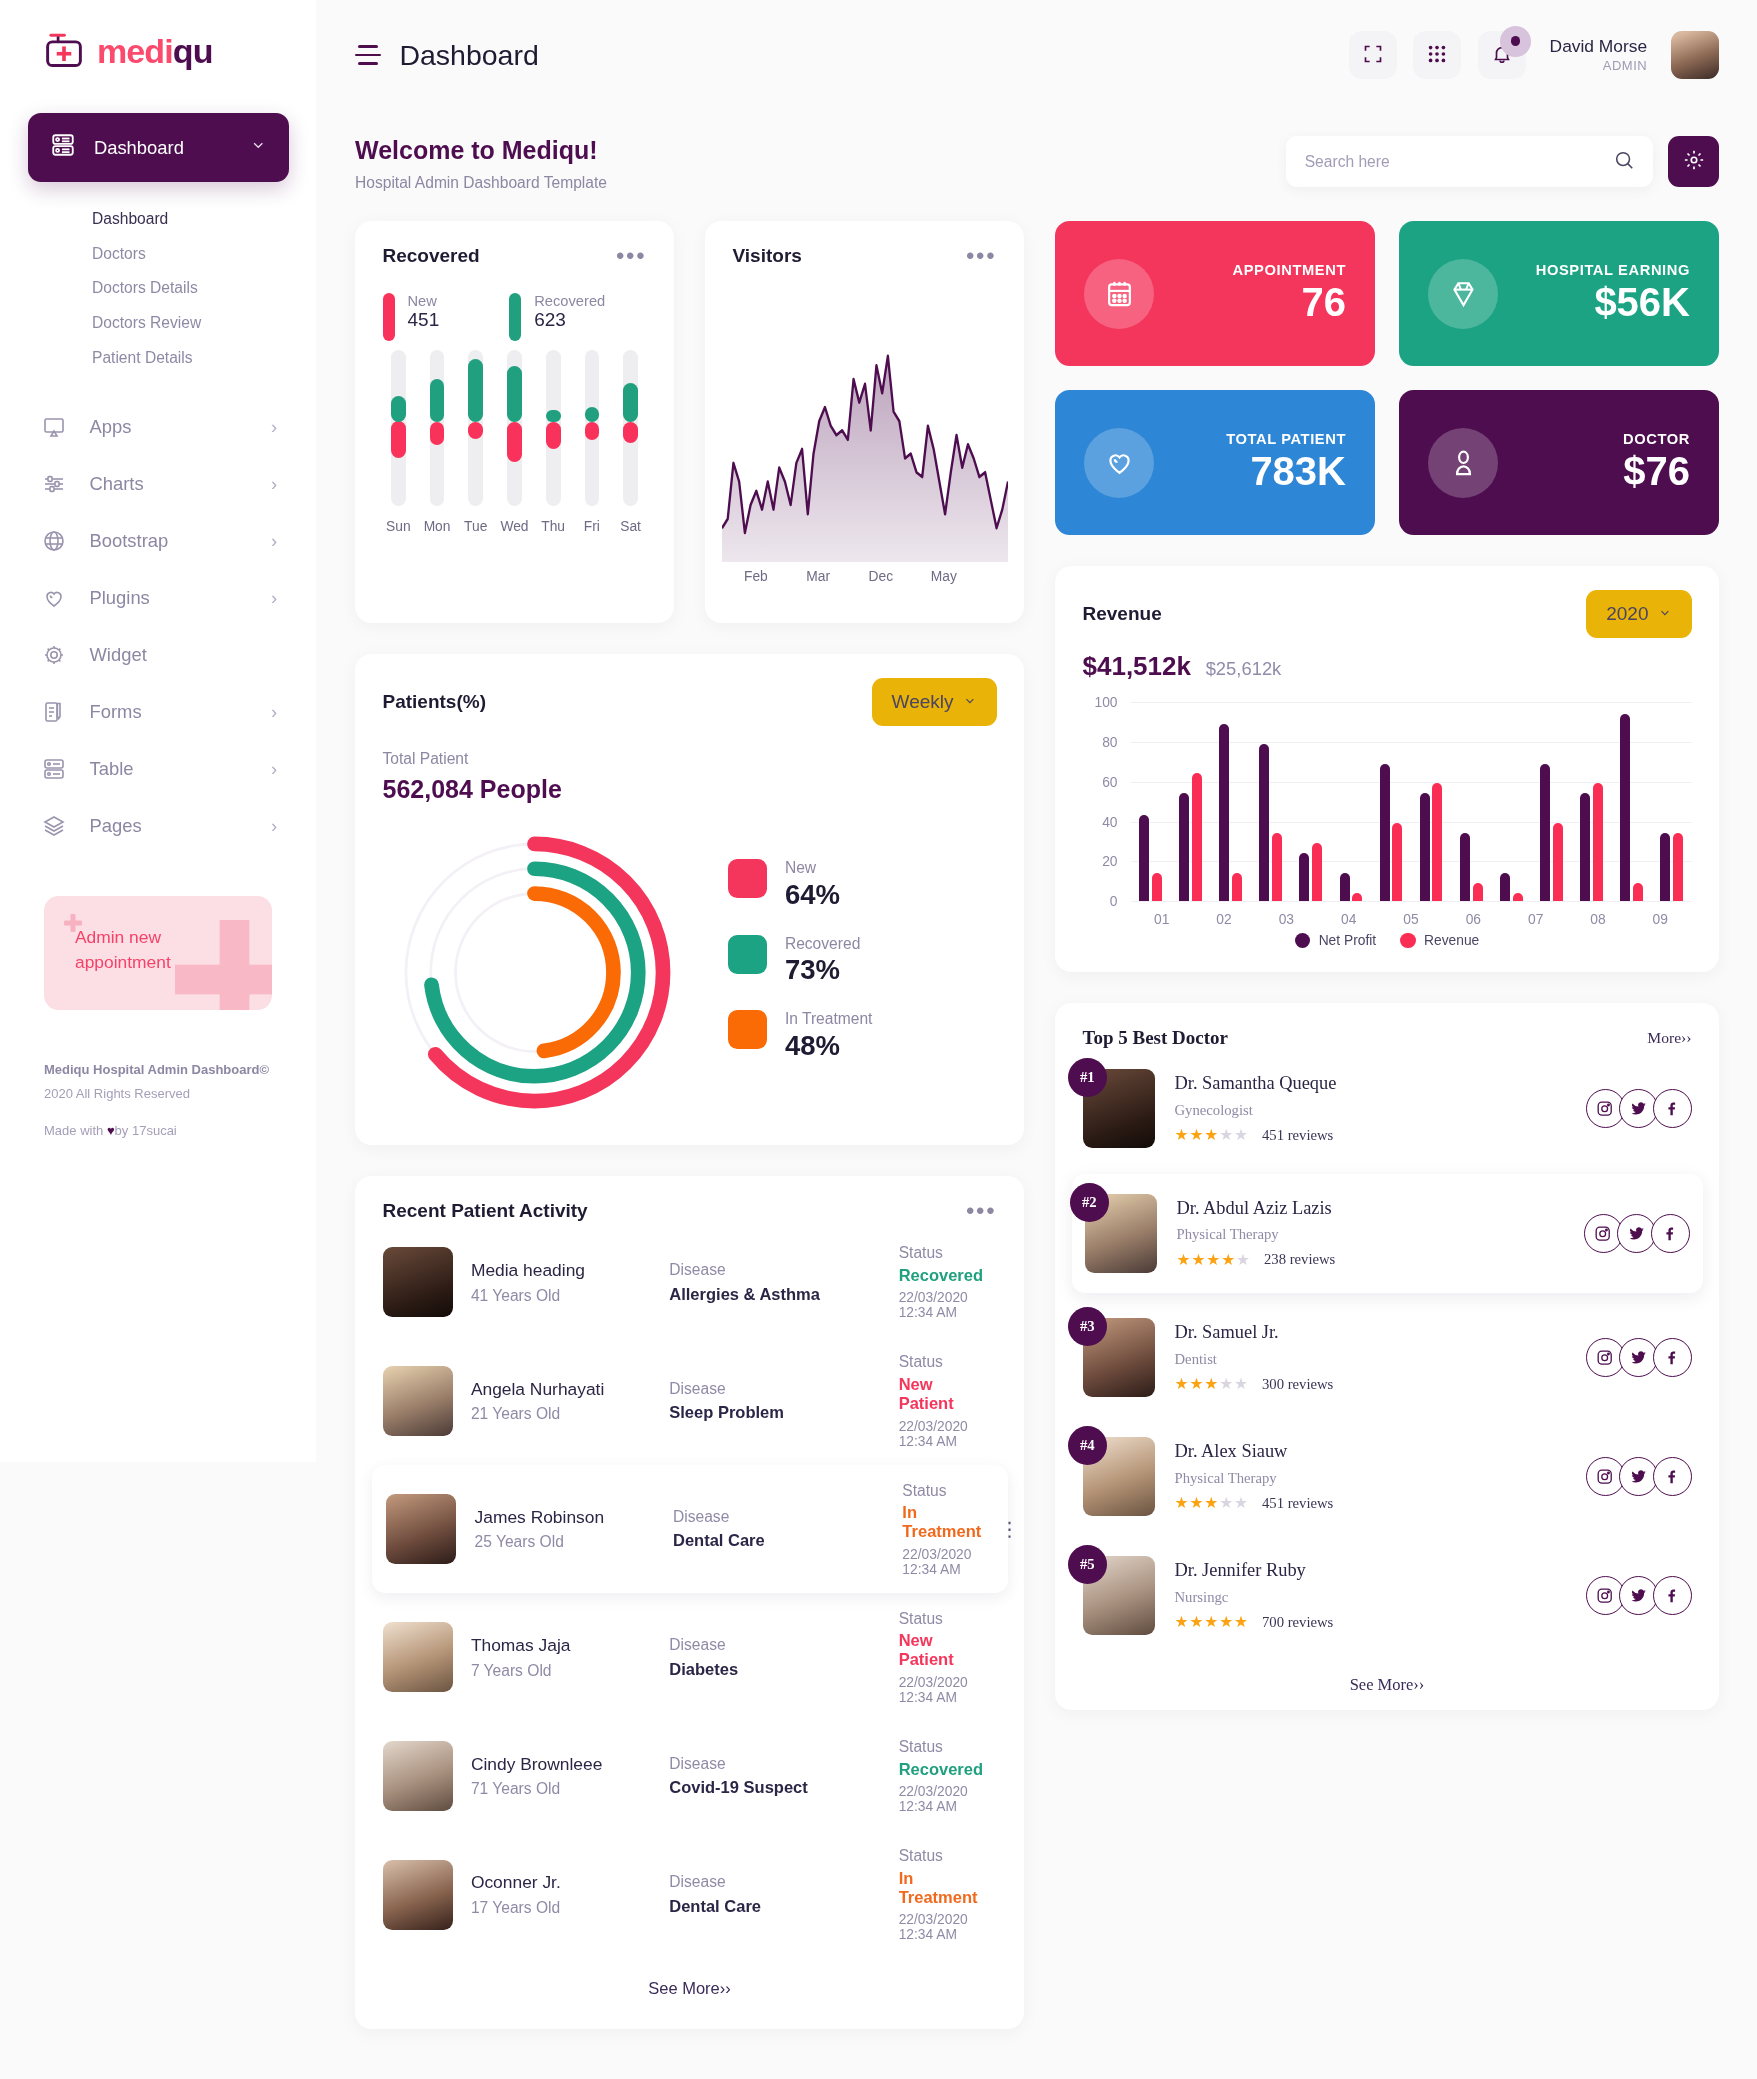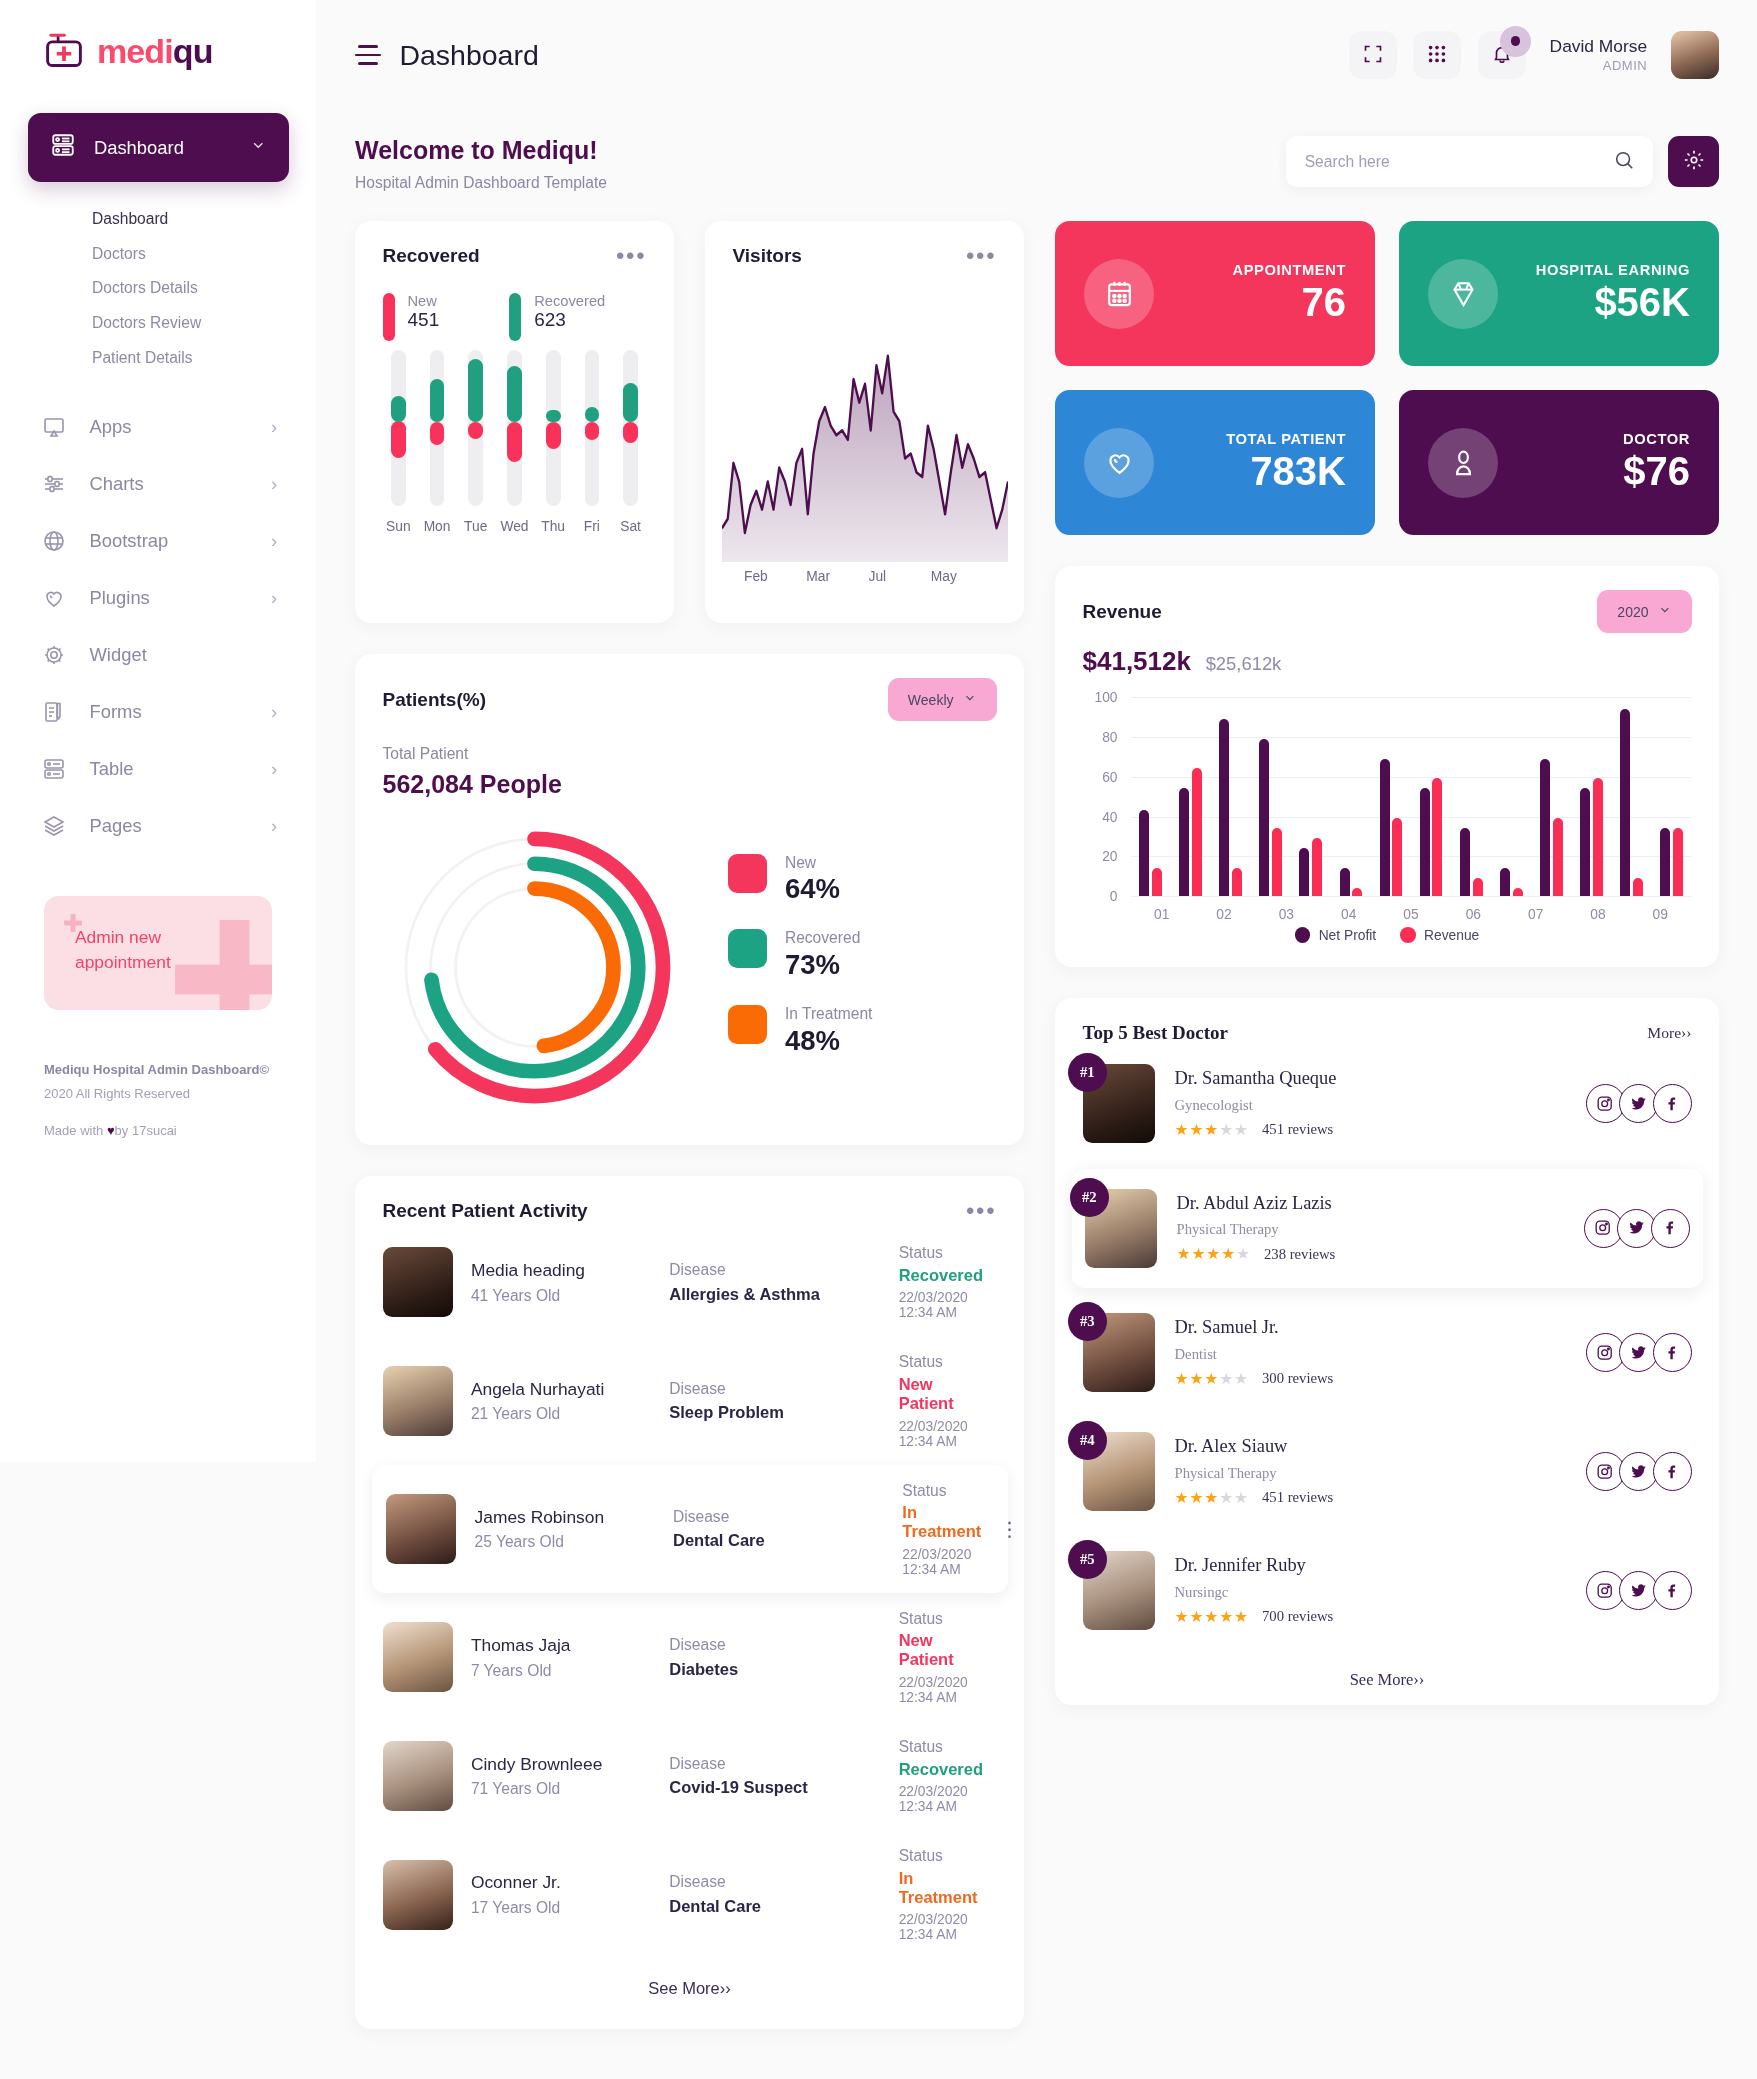--- a/index.html
+++ b/index.html
@@ -143,22 +143,22 @@
     width: 70px; height: 70px; border-radius: 50%; background: rgba(255,255,255,.22);
     display: flex; align-items: center; justify-content: center;
   }
   .stat .txt { margin-left: auto; text-align: right; }
   .stat .lbl { font-size: 14.7px; letter-spacing: 0.6px; font-weight: bold; }
   .stat .num { font-size: 40px; font-weight: bold; margin-top: 1.8px; }
 
   
   .patients-card { margin-top: 31px; height: 491px; position: relative; }
   .pill-select {
-    margin-left: auto; background: #f9a8d4; border-radius: 11px; padding: 13px 20px;
-    font-size: 14px; color: #4a4562; display:flex; align-items:center; gap:9.2px;
+    margin-left: auto; background: #eab308; border-radius: 11px; padding: 13px 20px;
+    font-size: 19px; color: #4a4562; display:flex; align-items:center; gap:9.2px;
   }
   .tp-lab { font-size: 15.6px; color: #8d87a3; padding: 24px 0 0 27.5px; }
   .tp-val { font-size: 25px; color: #4d0d4f; font-weight: bold; padding: 7.3px 0 0 27.5px; }
   .pat-body { display: flex; align-items: center; padding: 16.5px 27.5px 0 27.5px; }
   .pat-legend { margin-left: 42px; }
   .pl-item { display: flex; gap: 18.4px; align-items: flex-start; margin-bottom: 24px; }
   .pl-sq { width: 39px; height: 39px; border-radius: 9.2px; flex:0 0 39px; }
   .pl-lab { font-size: 15.6px; color: #8d87a3; }
   .pl-val { font-size: 27.5px; color: #1f1b33; font-weight: bold; margin-top: 1.8px; }
 
@@ -568,21 +568,21 @@
                     <stop offset="100%" stop-color="#4d0d4f" stop-opacity=".10"></stop>
                   </linearGradient>
                 </defs>
                 <path id="visArea" fill="url(#visGrad)" d="M0.0 228.0 L6.4 219.2 L12.8 166.4 L19.2 184.0 L25.6 232.4 L32.0 206.0 L38.4 192.8 L44.8 210.4 L51.2 184.0 L57.6 210.4 L64.0 170.8 L70.4 184.0 L76.8 206.0 L83.2 166.4 L89.6 153.2 L96.0 214.8 L102.4 157.6 L108.8 126.8 L115.2 113.6 L121.6 131.2 L128.0 140.0 L134.4 135.6 L140.8 144.4 L147.2 87.2 L153.6 109.2 L160.0 91.6 L166.4 135.6 L172.8 74.0 L179.2 100.4 L185.6 65.2 L192.0 118.0 L198.4 126.8 L204.8 162.0 L211.2 157.6 L217.6 175.2 L224.0 179.6 L230.4 131.2 L236.8 153.2 L243.2 184.0 L249.6 214.8 L256.0 175.2 L262.4 140.0 L268.8 170.8 L275.2 148.8 L281.6 162.0 L288.0 179.6 L294.4 175.2 L300.8 201.6 L307.2 228.0 L313.6 210.4 L320.0 184.0 L 320 260 L 0 260 Z"></path>
                 <path id="visLine" fill="none" stroke="#4d0d4f" stroke-width="2.6" stroke-linejoin="round" d="M0.0 228.0 L6.4 219.2 L12.8 166.4 L19.2 184.0 L25.6 232.4 L32.0 206.0 L38.4 192.8 L44.8 210.4 L51.2 184.0 L57.6 210.4 L64.0 170.8 L70.4 184.0 L76.8 206.0 L83.2 166.4 L89.6 153.2 L96.0 214.8 L102.4 157.6 L108.8 126.8 L115.2 113.6 L121.6 131.2 L128.0 140.0 L134.4 135.6 L140.8 144.4 L147.2 87.2 L153.6 109.2 L160.0 91.6 L166.4 135.6 L172.8 74.0 L179.2 100.4 L185.6 65.2 L192.0 118.0 L198.4 126.8 L204.8 162.0 L211.2 157.6 L217.6 175.2 L224.0 179.6 L230.4 131.2 L236.8 153.2 L243.2 184.0 L249.6 214.8 L256.0 175.2 L262.4 140.0 L268.8 170.8 L275.2 148.8 L281.6 162.0 L288.0 179.6 L294.4 175.2 L300.8 201.6 L307.2 228.0 L313.6 210.4 L320.0 184.0"></path>
               </svg>
             </div>
             <div class="vis-months" id="visMonths">
                 <span>Feb</span>
                 <span>Mar</span>
-                <span>Jul</span>
+                <span>Dec</span>
                 <span>May</span>
               </div>
           </section>
         </div>
 
         <section class="card patients-card">
           <div class="card-head">
             <div class="card-title">Patients(%)</div>
             <div class="pill-select">
               <span>Weekly</span>

